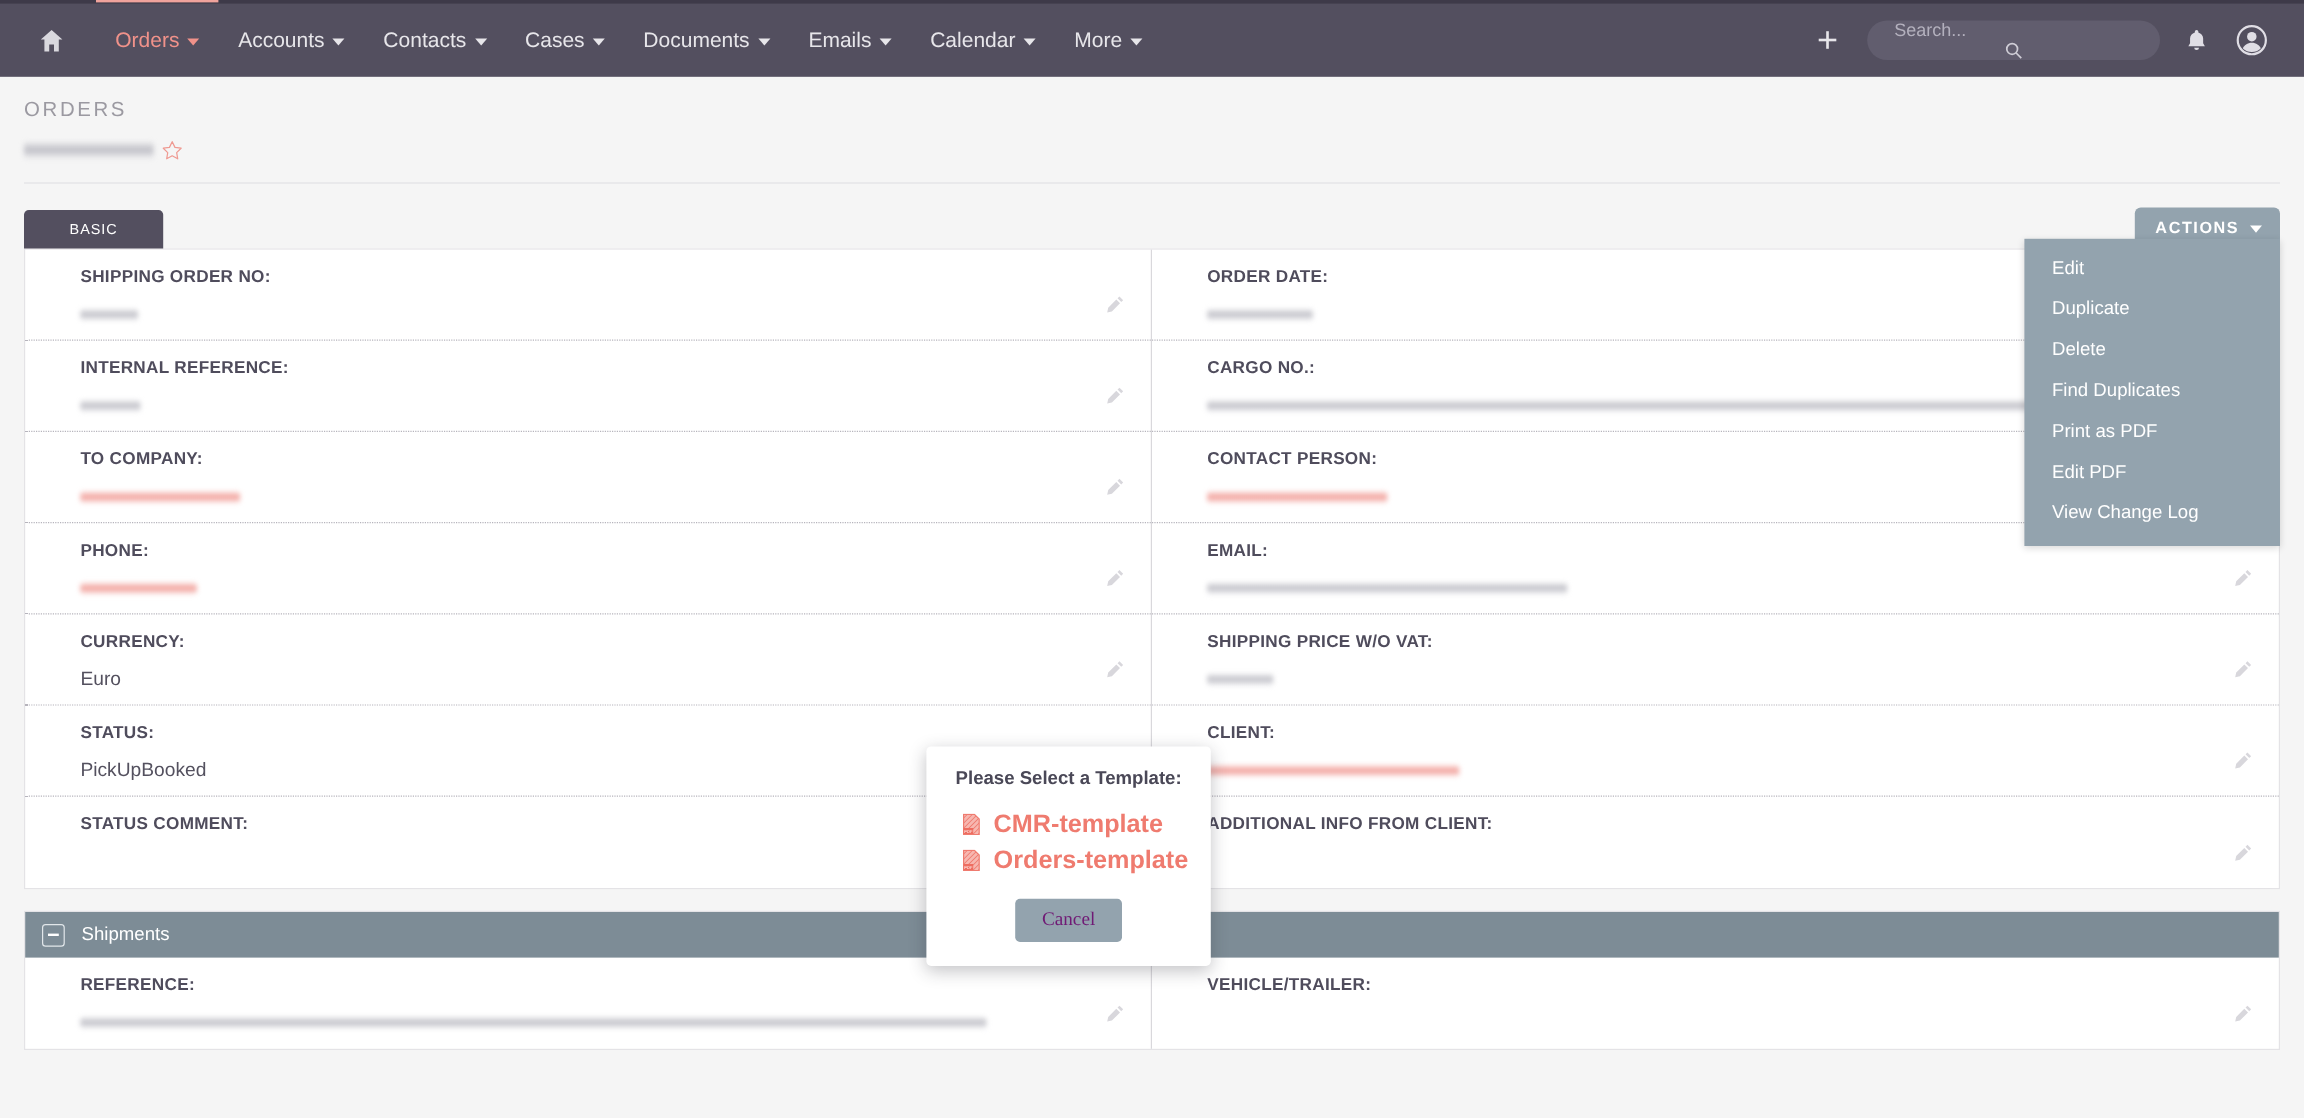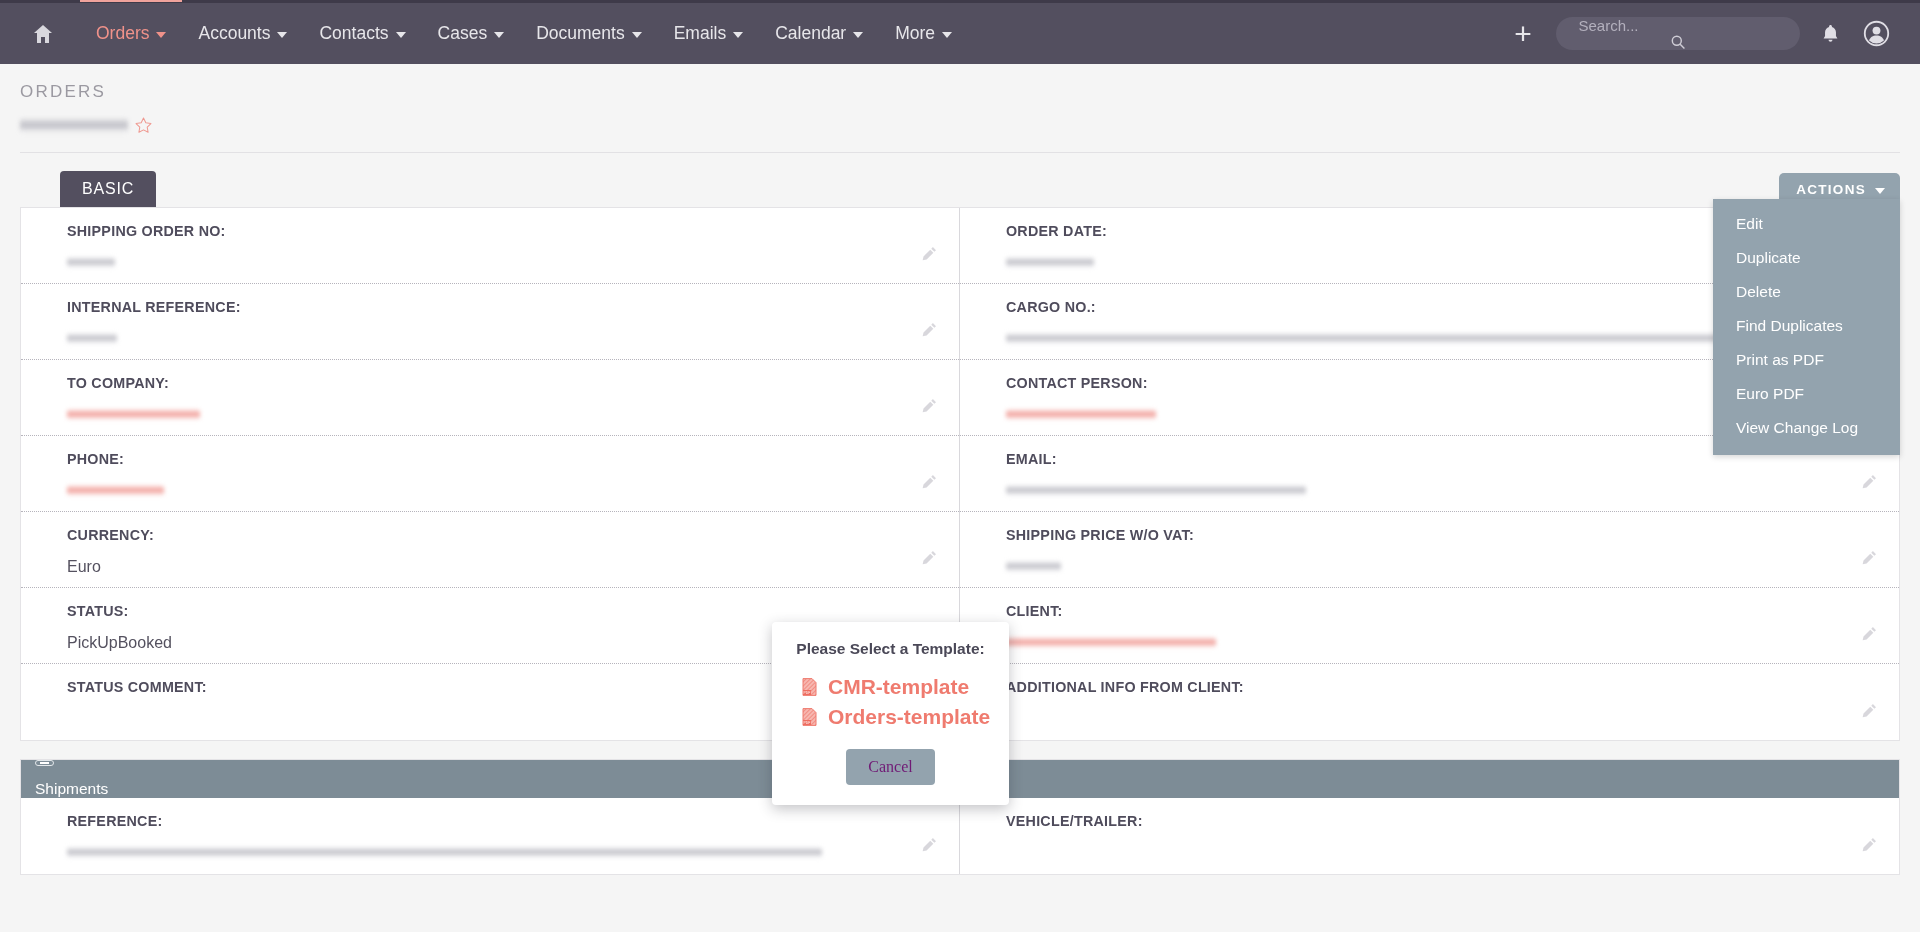--- a/index.html
+++ b/index.html
@@ -145,45 +145,44 @@
   
   .tabbar {
     position: relative;
     padding: 14px 20px 0 20px;
     display: flex; align-items: flex-end;
     height: 54px;
   }
   .tab {
     background: #534f5f;
     color: #fff;
-    font-size: 16px;
+    font-size: 12px;
     letter-spacing: 0.8px;
-    padding: 9px 22px;
+    padding: 9px 38px;
     border-radius: 4px 4px 0 0;
     cursor: pointer;
-    margin-left: 40px;
   }
   .actions-btn {
     position: absolute;
     right: 20px; bottom: 0;
     background: #93a3ae;
     color: #fff;
     font-size: 13.5px;
     letter-spacing: 1.3px;
     font-weight: 600;
     padding: 9px 15px 10px 17px;
     border-radius: 5px 5px 0 0;
     cursor: pointer;
     display: flex; align-items: center; gap: 9px;
   }
   .actions-menu {
     position: absolute;
     top: 199px;
     right: 20px;
-    width: 187px;
+    width: 213px;
     background: #93a3ae;
     box-shadow: 0 2px 6px rgba(0,0,0,0.16);
     padding: 8px 0 10px 0;
     z-index: 60;
   }
   .actions-menu-item {
     color: #fff;
     font-size: 15.5px;
     padding: 8px 0 8px 23px;
     cursor: pointer;
@@ -228,25 +227,24 @@
     width: 15px; height: 15px;
     opacity: 0.55;
     cursor: pointer;
   }
   .pencil-icon svg { fill: #b9b7c0; }
 
   .panel-header {
     background: #7d8c96;
     color: #fff;
     height: 38px;
-    display: flex; 
+    display: flex; align-items: center;
     padding: 0 0 0 14px;
     gap: 14px;
     font-size: 15.5px;
-    flex-direction: column;
   }
   .collapse-box {
     width: 19px; height: 19px;
     border: 1px solid #e2e7ea;
     border-radius: 3px;
     display: flex; align-items: center; justify-content: center;
     cursor: pointer;
   }
   .collapse-box span {
     display: block;
@@ -394,21 +392,21 @@
     <span class="caret"></span>
   </div>
 </div>
 
 <div class="actions-menu" id="actions-menu">
     <div class="actions-menu-item">Edit</div>
     <div class="actions-menu-item">Duplicate</div>
     <div class="actions-menu-item">Delete</div>
     <div class="actions-menu-item">Find Duplicates</div>
     <div class="actions-menu-item">Print as PDF</div>
-    <div class="actions-menu-item">Euro PDF</div>
+    <div class="actions-menu-item">Edit PDF</div>
     <div class="actions-menu-item">View Change Log</div>
   </div>
 
 <div class="panel">
   <div class="fields-grid">
     <div class="fields-col left" id="basic-left">
         <div class="field">
           <div class="field-label">SHIPPING ORDER NO:</div>
           <div class="field-value">
             <span class="redacted" style="width: 48px; height: 11px;"></span>

